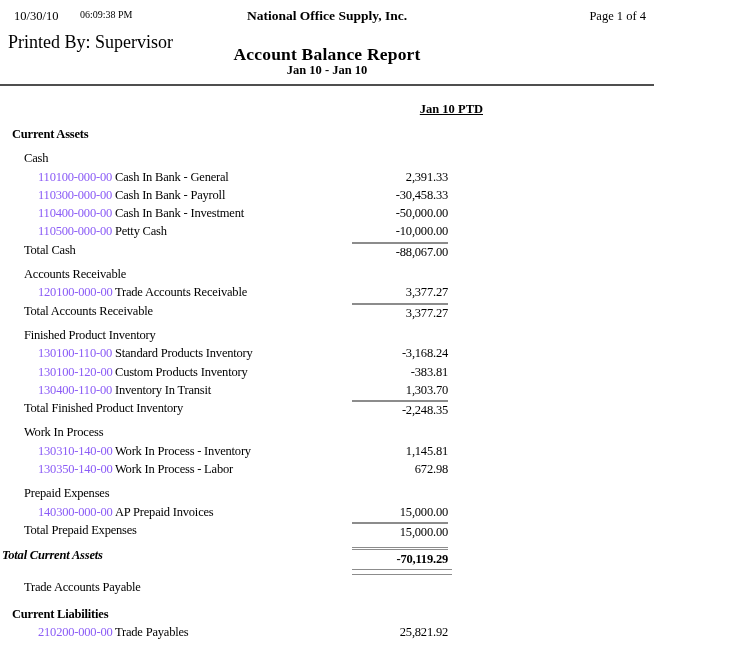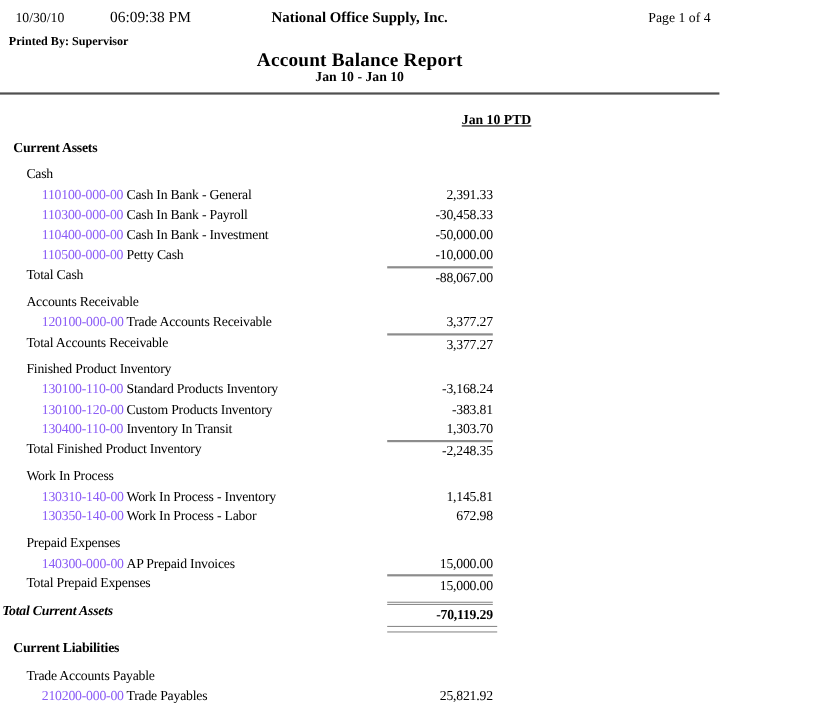--- a/index.html
+++ b/index.html
@@ -7,24 +7,24 @@
     position:relative;
     width:654px;height:658px;
     background:#ffffff;
     font-family:"Liberation Serif","DejaVu Serif",serif;
     color:#000000;
     overflow:hidden;
   }
   
   .hdr{position:relative;height:92px;}
   .hdr-date{position:absolute;left:14px;top:9px;font-size:12.5px;}
-  .hdr-time{position:absolute;left:80px;top:9px;font-size:14px;margin-left:20px;}
+  .hdr-time{position:absolute;left:80px;top:9px;font-size:10px;}
   .hdr-company{position:absolute;left:0;top:8px;width:100%;text-align:center;font-size:13.5px;font-weight:bold;}
   .hdr-page{position:absolute;right:8px;top:9px;font-size:12.5px;}
-  .hdr-printedby{position:absolute;left:8px;top:32px;font-size:11px;font-weight:bold;}
+  .hdr-printedby{position:absolute;left:8px;top:32px;font-size:18px;}
   .hdr-title{position:absolute;left:0;top:28px;width:100%;text-align:center;font-size:17.5px;font-weight:bold;letter-spacing:.2px;margin-top:16px;}
   .hdr-period{position:absolute;left:0;top:63px;width:100%;text-align:center;font-size:12.5px;font-weight:bold;}
   .hdr-rule{position:absolute;left:0;top:84px;width:741px;height:0;border-top:2px solid #4f4f4f;}
   
   .colhead{position:relative;height:16px;margin-top:10px;width:450px;padding-left:33px;}
   .colhead span{
     position:absolute;right:0;top:0;
     font-size:12.5px;font-weight:bold;text-decoration:underline;
   }
   
@@ -155,25 +155,25 @@
       </div>
       <div class="row total">
         <span class="lbl">Total Prepaid Expenses</span>
         <span class="amt">15,000.00</span>
       </div>
       <div class="row grandtotal">
         <span class="lbl">Total Current Assets</span>
         <span class="amt">-70,119.29</span>
         <div class="dbl"></div>
       </div>
+      <div class="row group">
+        <span class="lbl">Trade Accounts Payable</span>
+      </div>
       <div class="row section">
         <span class="lbl">Current Liabilities</span>
-      </div>
-      <div class="row group">
-        <span class="lbl">Trade Accounts Payable</span>
       </div>
       <div class="row account">
         <span class="acct">210200-000-00</span>
         <span class="desc">Trade Payables</span>
         <span class="amt">25,821.92</span>
       </div>
     </div>
 
 </div>
 

